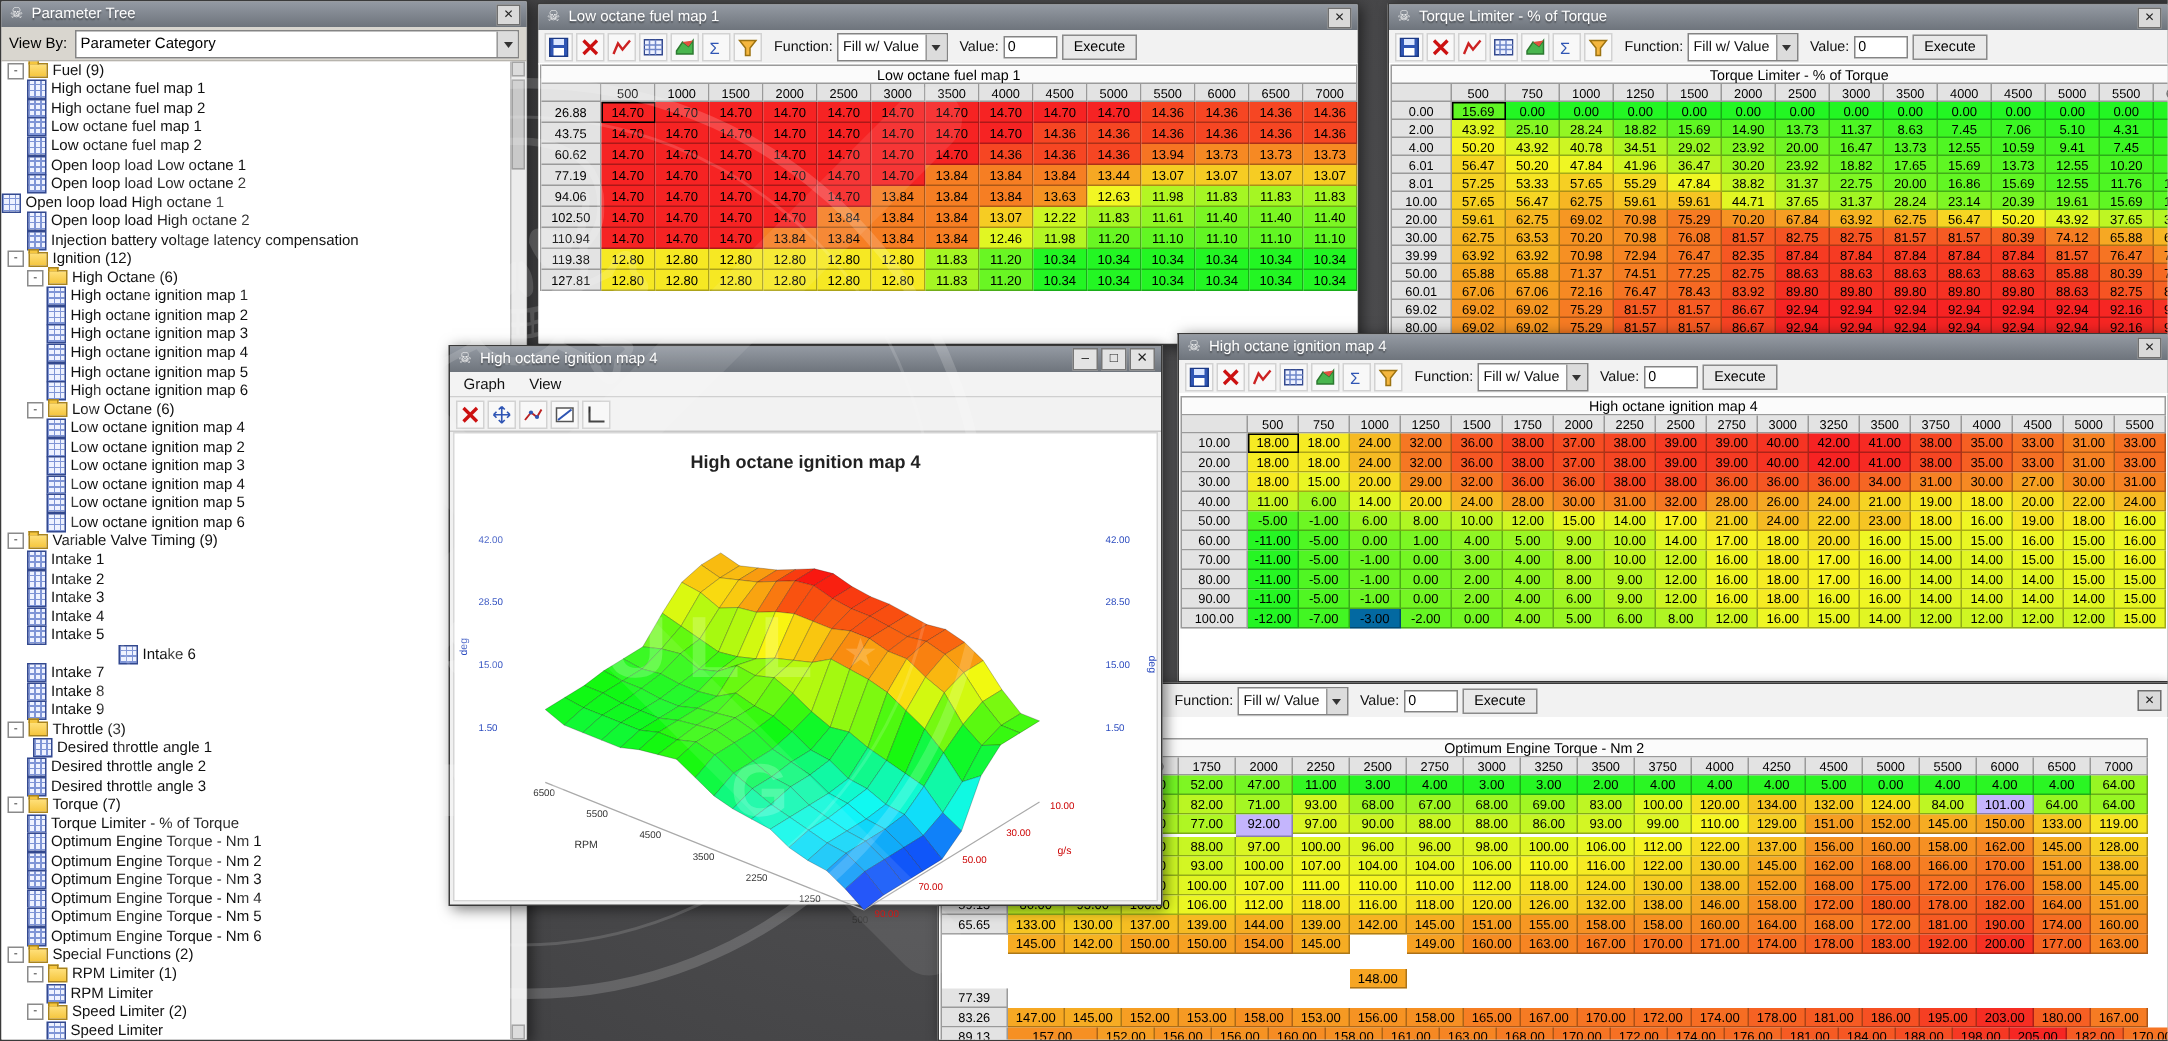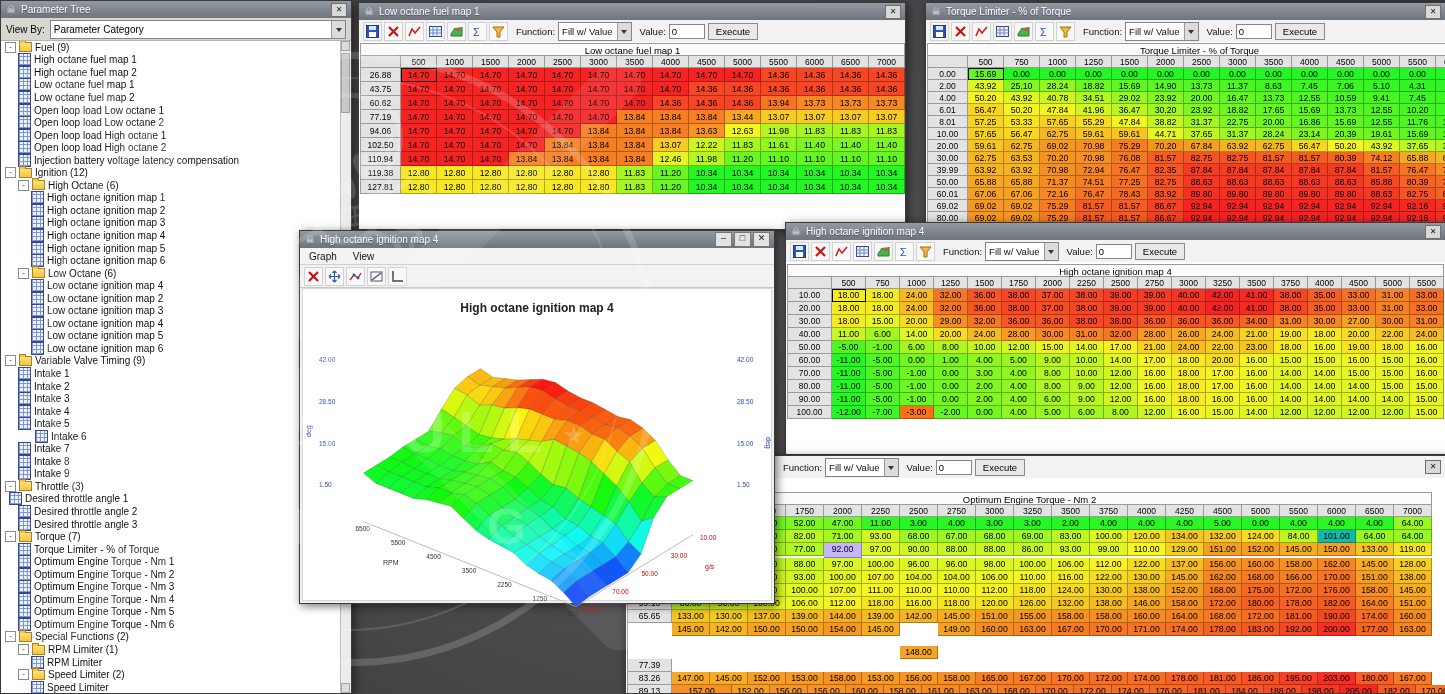--- a/index.html
+++ b/index.html
@@ -140,21 +140,21 @@
         <span>Low octane fuel map 2</span>
       </div>
       <div class="trow" style="padding-left: 17px;">
         <span class="mapi"></span>
         <span>Open loop load Low octane 1</span>
       </div>
       <div class="trow" style="padding-left: 17px;">
         <span class="mapi"></span>
         <span>Open loop load Low octane 2</span>
       </div>
-      <div class="trow" style="padding-left: 17px;">
+      <div class="trow" style="">
         <span class="mapi"></span>
         <span>Open loop load High octane 1</span>
       </div>
       <div class="trow" style="padding-left: 17px;">
         <span class="mapi"></span>
         <span>Open loop load High octane 2</span>
       </div>
       <div class="trow" style="padding-left: 17px;">
         <span class="mapi"></span>
         <span>Injection battery voltage latency compensation</span>
@@ -240,42 +240,42 @@
         <span>Intake 3</span>
       </div>
       <div class="trow" style="padding-left: 17px;">
         <span class="mapi"></span>
         <span>Intake 4</span>
       </div>
       <div class="trow" style="padding-left: 17px;">
         <span class="mapi"></span>
         <span>Intake 5</span>
       </div>
-      <div class="trow" style="padding-left: 34px;">
+      <div class="trow" style="padding-left: 34px; margin-left: 44px;">
         <span class="mapi"></span>
         <span>Intake 6</span>
       </div>
       <div class="trow" style="padding-left: 17px;">
         <span class="mapi"></span>
         <span>Intake 7</span>
       </div>
       <div class="trow" style="padding-left: 17px;">
         <span class="mapi"></span>
         <span>Intake 8</span>
       </div>
       <div class="trow" style="padding-left: 17px;">
         <span class="mapi"></span>
         <span>Intake 9</span>
       </div>
       <div class="trow" style="padding-left: 4px;">
         <span class="exp">-</span>
         <span class="fold"></span>
         <span>Throttle (3)</span>
       </div>
-      <div class="trow" style="padding-left: 8px;">
+      <div class="trow" style="padding-left: 21px;">
         <span class="mapi"></span>
         <span>Desired throttle angle 1</span>
       </div>
       <div class="trow" style="padding-left: 17px;">
         <span class="mapi"></span>
         <span>Desired throttle angle 2</span>
       </div>
       <div class="trow" style="padding-left: 17px;">
         <span class="mapi"></span>
         <span>Desired throttle angle 3</span>
@@ -1147,21 +1147,21 @@
           <div class="gc" style="width: 34px; height: 13px; line-height: 13px; background: rgb(225, 246, 35);">14.00</div>
           <div class="gc" style="width: 34px; height: 13px; line-height: 13px; background: rgb(225, 246, 35);">14.00</div>
           <div class="gc" style="width: 34px; height: 13px; line-height: 13px; background: rgb(225, 246, 35);">14.00</div>
           <div class="gc" style="width: 34px; height: 13px; line-height: 13px; background: rgb(225, 246, 35);">14.00</div>
           <div class="gc" style="width: 34px; height: 13px; line-height: 13px; background: rgb(232, 246, 35);">15.00</div>
         </div>
         <div class="grw">
           <div class="grh" style="width: 44px; height: 13px; line-height: 13px;">100.00</div>
           <div class="gc" style="width: 34px; height: 13px; line-height: 13px; background: rgb(35, 246, 35);">-12.00</div>
           <div class="gc" style="width: 34px; height: 13px; line-height: 13px; background: rgb(66, 246, 35);">-7.00</div>
-          <div class="gc" style="width: 34px; height: 13px; line-height: 13px; background: #f97316;">-3.00</div>
+          <div class="gc" style="width: 34px; height: 13px; line-height: 13px; background: #0369a1;">-3.00</div>
           <div class="gc" style="width: 34px; height: 13px; line-height: 13px; background: rgb(102, 246, 35);">-2.00</div>
           <div class="gc" style="width: 34px; height: 13px; line-height: 13px; background: rgb(116, 246, 35);">0.00</div>
           <div class="gc" style="width: 34px; height: 13px; line-height: 13px; background: rgb(144, 246, 35);">4.00</div>
           <div class="gc" style="width: 34px; height: 13px; line-height: 13px; background: rgb(154, 246, 35);">5.00</div>
           <div class="gc" style="width: 34px; height: 13px; line-height: 13px; background: rgb(161, 246, 35);">6.00</div>
           <div class="gc" style="width: 34px; height: 13px; line-height: 13px; background: rgb(175, 246, 35);">8.00</div>
           <div class="gc" style="width: 34px; height: 13px; line-height: 13px; background: rgb(207, 246, 35);">12.00</div>
           <div class="gc" style="width: 34px; height: 13px; line-height: 13px; background: rgb(239, 246, 35);">16.00</div>
           <div class="gc" style="width: 34px; height: 13px; line-height: 13px; background: rgb(232, 246, 35);">15.00</div>
           <div class="gc" style="width: 34px; height: 13px; line-height: 13px; background: rgb(225, 246, 35);">14.00</div>
@@ -1289,21 +1289,21 @@
           <div class="gc" style="width: 38px; height: 13px; line-height: 13px; background: rgb(158, 246, 35);">67.00</div>
           <div class="gc" style="width: 38px; height: 13px; line-height: 13px; background: rgb(158, 246, 35);">68.00</div>
           <div class="gc" style="width: 38px; height: 13px; line-height: 13px; background: rgb(161, 246, 35);">69.00</div>
           <div class="gc" style="width: 38px; height: 13px; line-height: 13px; background: rgb(190, 246, 35);">83.00</div>
           <div class="gc" style="width: 38px; height: 13px; line-height: 13px; background: rgb(225, 246, 35);">100.00</div>
           <div class="gc" style="width: 38px; height: 13px; line-height: 13px; background: rgb(246, 225, 35);">120.00</div>
           <div class="gc" style="width: 38px; height: 13px; line-height: 13px; background: rgb(246, 197, 35);">134.00</div>
           <div class="gc" style="width: 38px; height: 13px; line-height: 13px; background: rgb(246, 200, 35);">132.00</div>
           <div class="gc" style="width: 38px; height: 13px; line-height: 13px; background: rgb(246, 218, 35);">124.00</div>
           <div class="gc" style="width: 38px; height: 13px; line-height: 13px; background: rgb(190, 246, 35);">84.00</div>
-          <div class="gc" style="width: 38px; height: 13px; line-height: 13px; background: #14b8a6;">101.00</div>
+          <div class="gc" style="width: 38px; height: 13px; line-height: 13px; background: #c4b5fd;">101.00</div>
           <div class="gc" style="width: 38px; height: 13px; line-height: 13px; background: rgb(151, 246, 35);">64.00</div>
           <div class="gc" style="width: 38px; height: 13px; line-height: 13px; background: rgb(151, 246, 35);">64.00</div>
         </div>
         <div class="grw">
           <div class="grh" style="width: 44px; height: 13px; line-height: 13px;">35.22</div>
           <div class="gc" style="width: 38px; height: 13px; line-height: 13px; background: rgb(140, 246, 35);">59.00</div>
           <div class="gc" style="width: 38px; height: 13px; line-height: 13px; background: rgb(151, 246, 35);">64.00</div>
           <div class="gc" style="width: 38px; height: 13px; line-height: 13px; background: rgb(172, 246, 35);">74.00</div>
           <div class="gc" style="width: 38px; height: 13px; line-height: 13px; background: rgb(175, 246, 35);">77.00</div>
           <div class="gc" style="width: 38px; height: 15px; line-height: 13px; background: #c4b5fd;">92.00</div>

